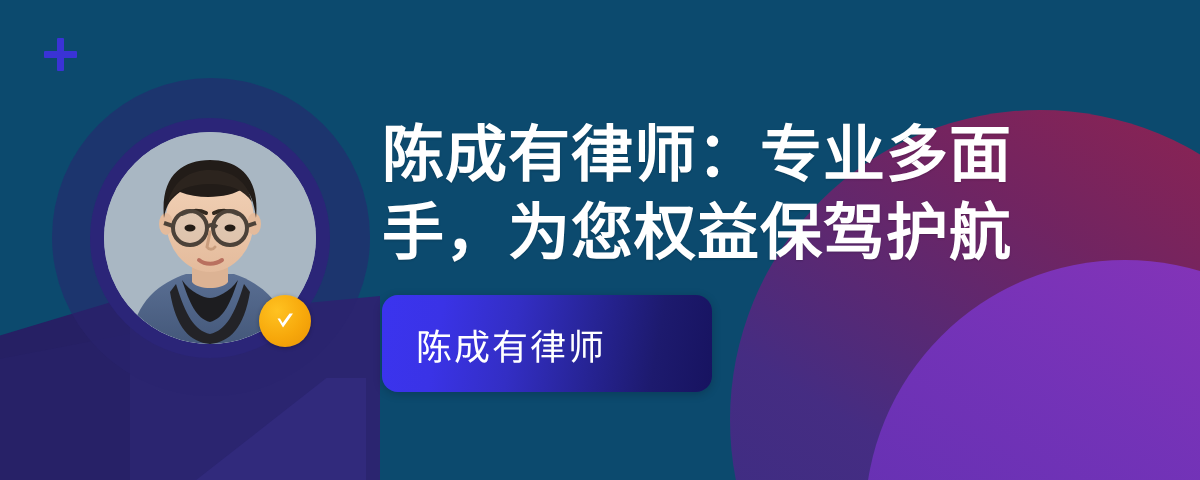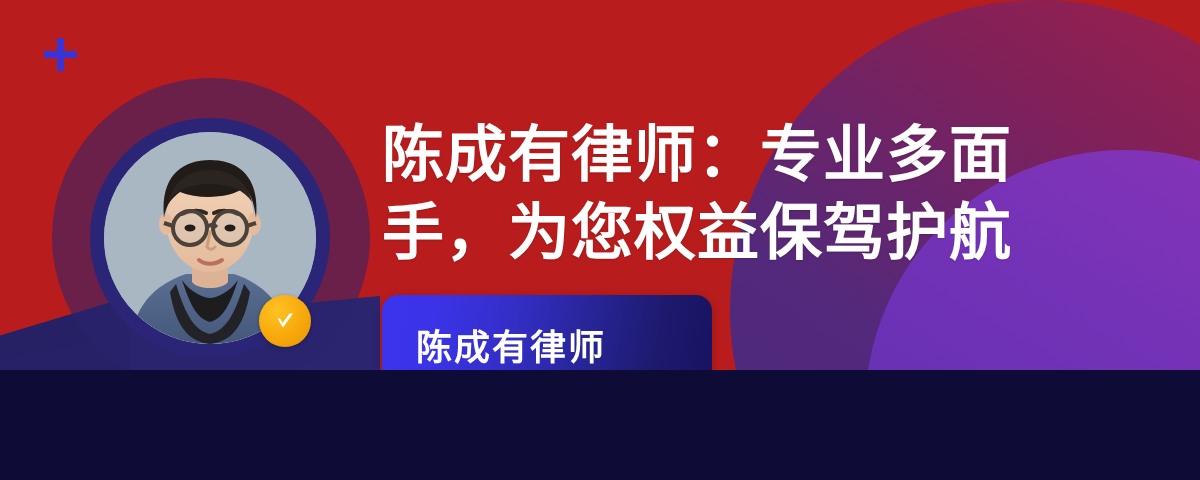--- a/index.html
+++ b/index.html
@@ -5,23 +5,23 @@
 <style>
   html, body {
     margin: 0;
     padding: 0;
     background: #0e0b36;
   }
 
   .banner {
     position: relative;
     width: 1200px;
-    height: 370px;
+    height: 480px;
     overflow: hidden;
-    background: #b91c1c;
+    background: #0c4a6e;
     font-family: "Liberation Sans", "DejaVu Sans", sans-serif;
     user-select: none;
   }
 
   
   .bg-layer {
     position: absolute;
     inset: 0;
     overflow: hidden;
   }
@@ -190,21 +190,21 @@
     top: 295px;
     width: 330px;
     height: 97px;
     border: none;
     border-radius: 16px;
     padding: 0 0 0 34px;
     text-align: left;
     color: #ffffff;
     font-family: "Liberation Sans", "DejaVu Sans", sans-serif;
     font-size: 36px;
-    font-weight: 700;
+    font-weight: 400;
     letter-spacing: 2px;
     cursor: pointer;
     background: linear-gradient(100deg,
                 #3b34ef 0%,
                 #3a33e6 18%,
                 #332ec4 40%,
                 #272496 62%,
                 #1d1a6e 82%,
                 #171360 100%);
     box-shadow: 0 2px 10px rgba(0,0,0,0.20);

